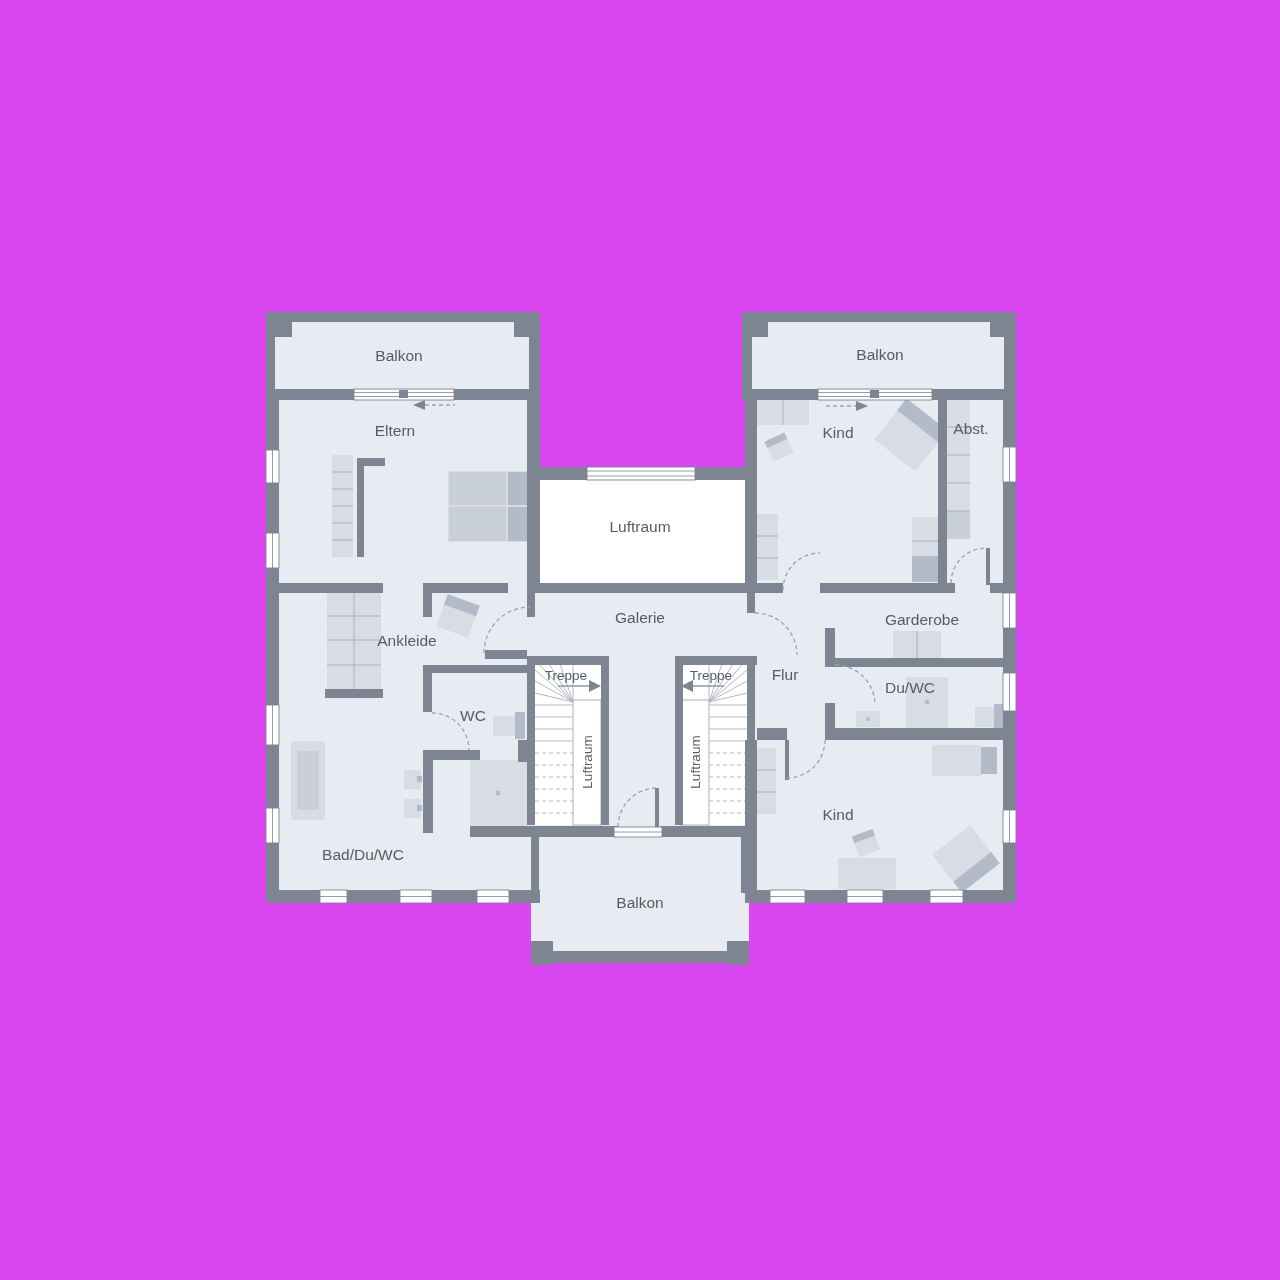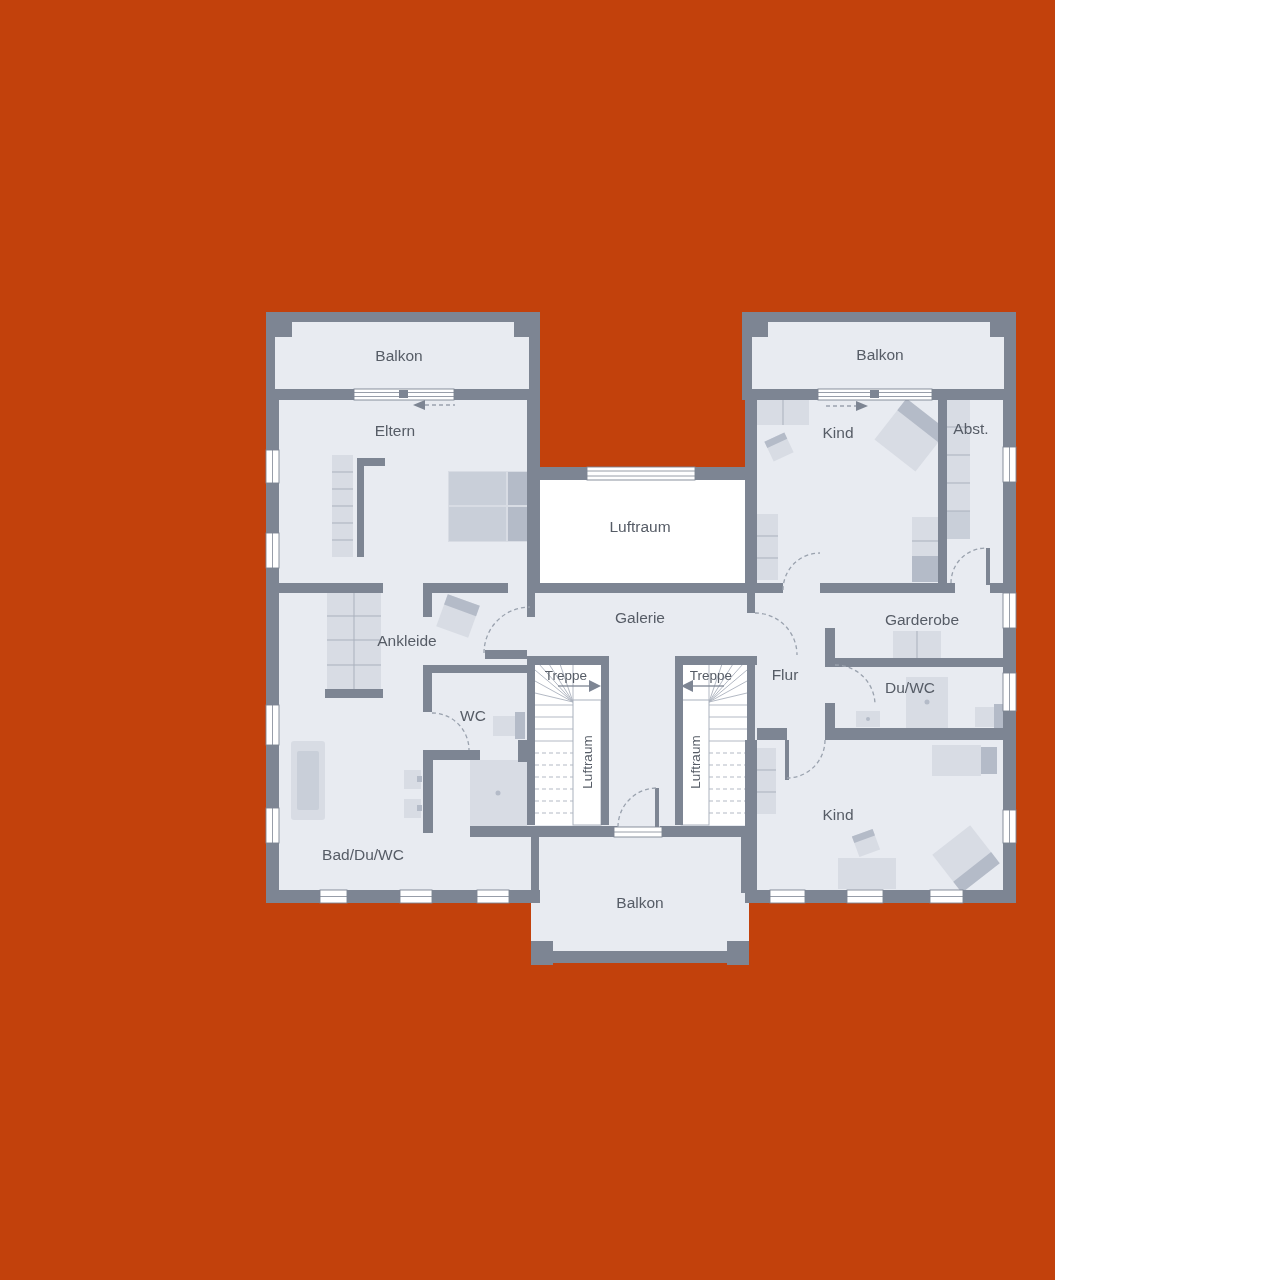--- a/index.html
+++ b/index.html
@@ -1,16 +1,16 @@
 <!DOCTYPE html>
 <html style="--wall: #7d8593; --floor: #e8ebf1; --void: #ffffff; --furniture: #d8dce4; --furniture-mid: #c9cfd9; --furniture-dark: #b4bbc8; --outline: #aab1bd; --door: #9aa2ae; --text: #565c66;"><head>
 <meta charset="utf-8">
 <style>
   html,body{margin:0;padding:0;background:#fff;}
-  #page{position:relative;width:1055px;height:1280px;background:#c2410c;overflow:hidden;}
+  #page{position:relative;width:1280px;height:1280px;background:#d946ef;overflow:hidden;}
   #plan-svg{position:absolute;left:0;top:0;width:1280px;height:1280px;}
   .wall{fill:var(--wall,#7d8593);}
   .floor{fill:var(--floor,#e8ebf1);}
   .void{fill:var(--void,#ffffff);}
   .furn{fill:var(--furniture,#d8dce4);}
   .furnM{fill:var(--furniture-mid,#c9cfd9);}
   .furnD{fill:var(--furniture-dark,#b4bbc8);}
   .fline{stroke:var(--outline,#aab1bd);stroke-width:1;fill:none;}
   .win{fill:#ffffff;stroke:var(--wall,#7d8593);stroke-width:0.9;}
   .winln{stroke:var(--wall,#7d8593);stroke-width:0.8;}

